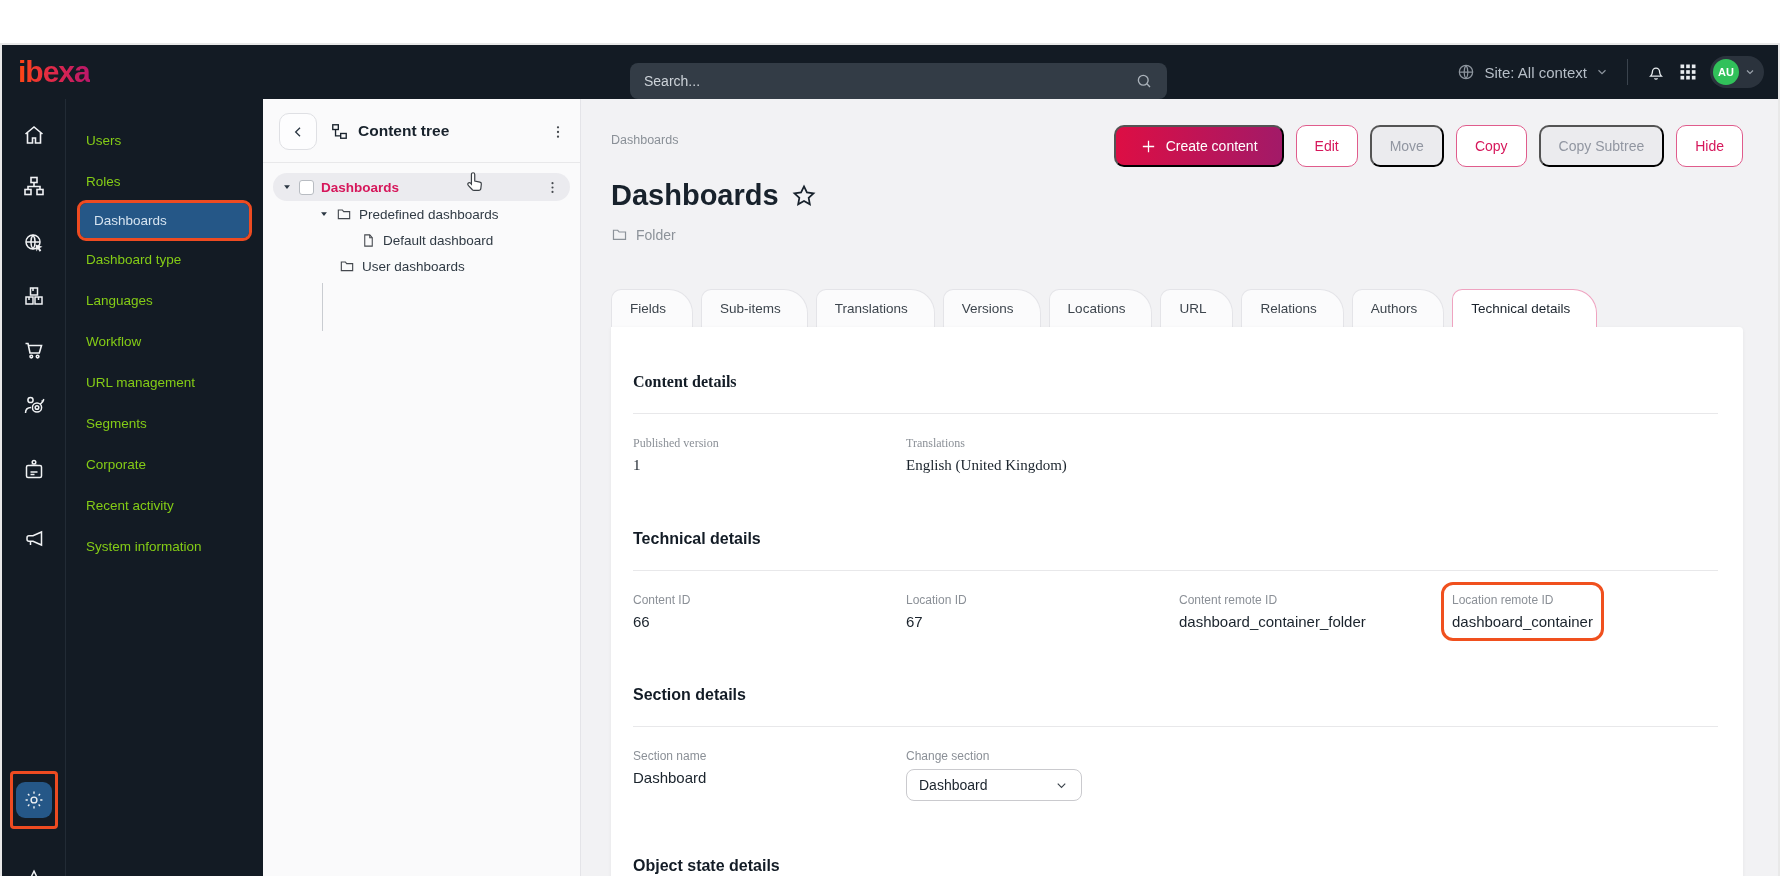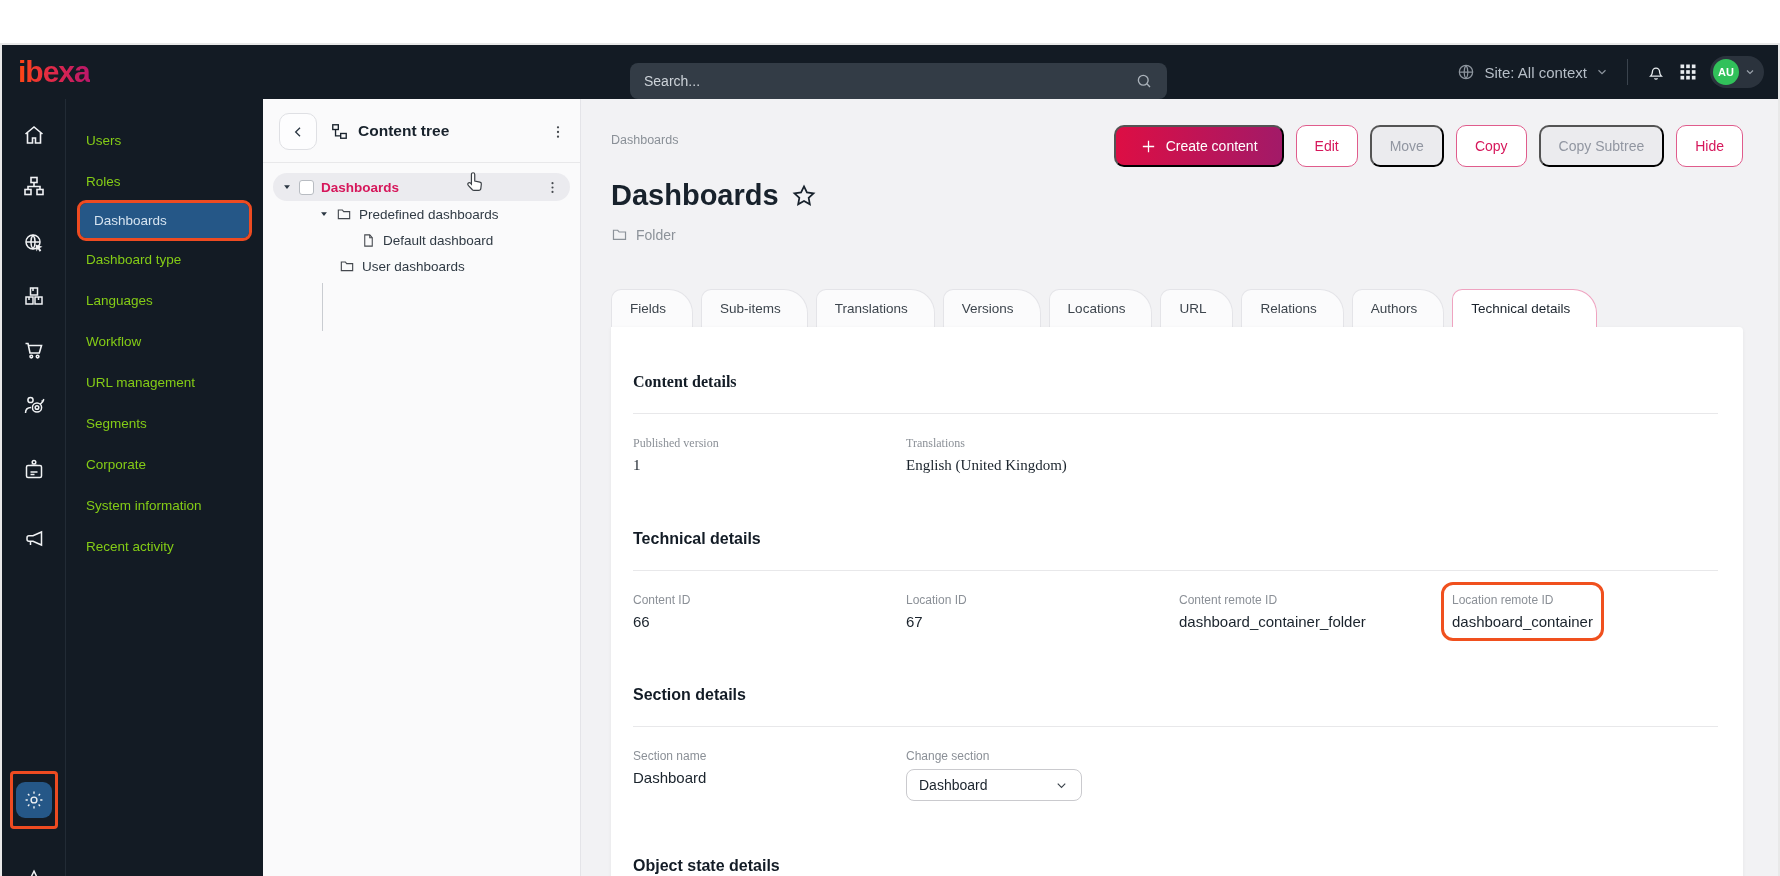--- a/index.html
+++ b/index.html
@@ -247,22 +247,22 @@
     <nav class="sidebar">
       <div class="side-item">Users</div>
       <div class="side-item">Roles</div>
       <div class="side-item active">Dashboards</div>
       <div class="side-item">Dashboard type</div>
       <div class="side-item">Languages</div>
       <div class="side-item">Workflow</div>
       <div class="side-item">URL management</div>
       <div class="side-item">Segments</div>
       <div class="side-item">Corporate</div>
+      <div class="side-item">Recent activity</div>
       <div class="side-item">System information</div>
-      <div class="side-item">Recent activity</div>
     </nav>
 
     <aside class="tree-panel">
       <div class="tree-head">
         <div class="back-btn">
           <svg width="16" height="16" viewBox="0 0 24 24" fill="none" stroke="currentColor" stroke-width="2">
               <path d="M15 5.5 8.5 12l6.5 6.5"></path>
             </svg>
         </div>
         <div class="tree-title">

